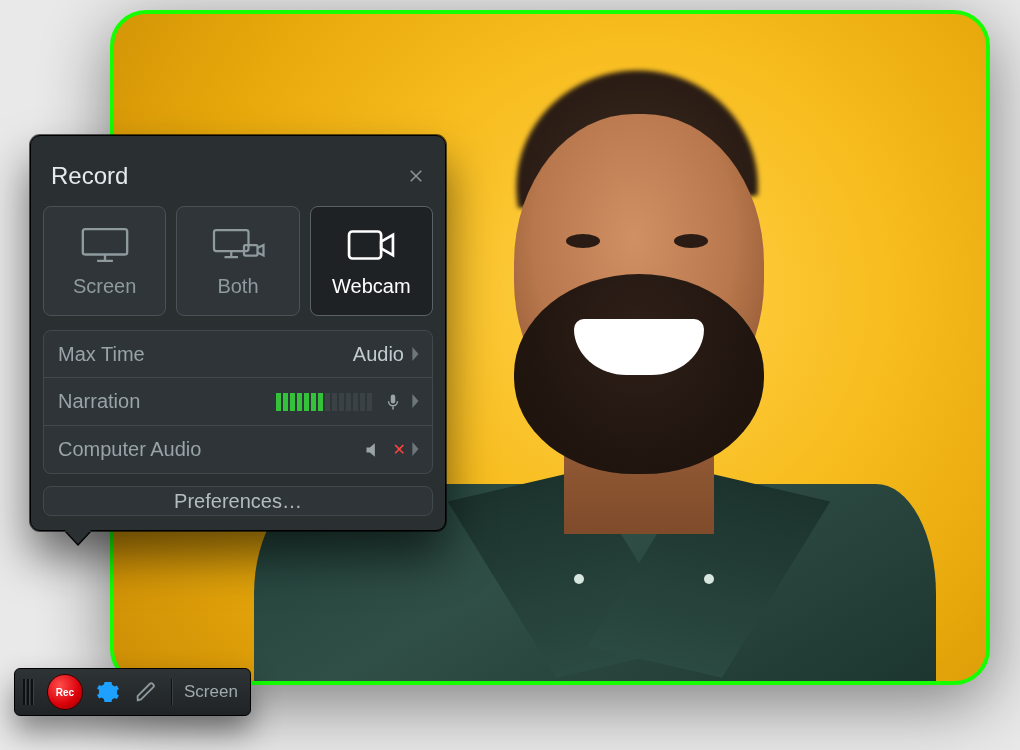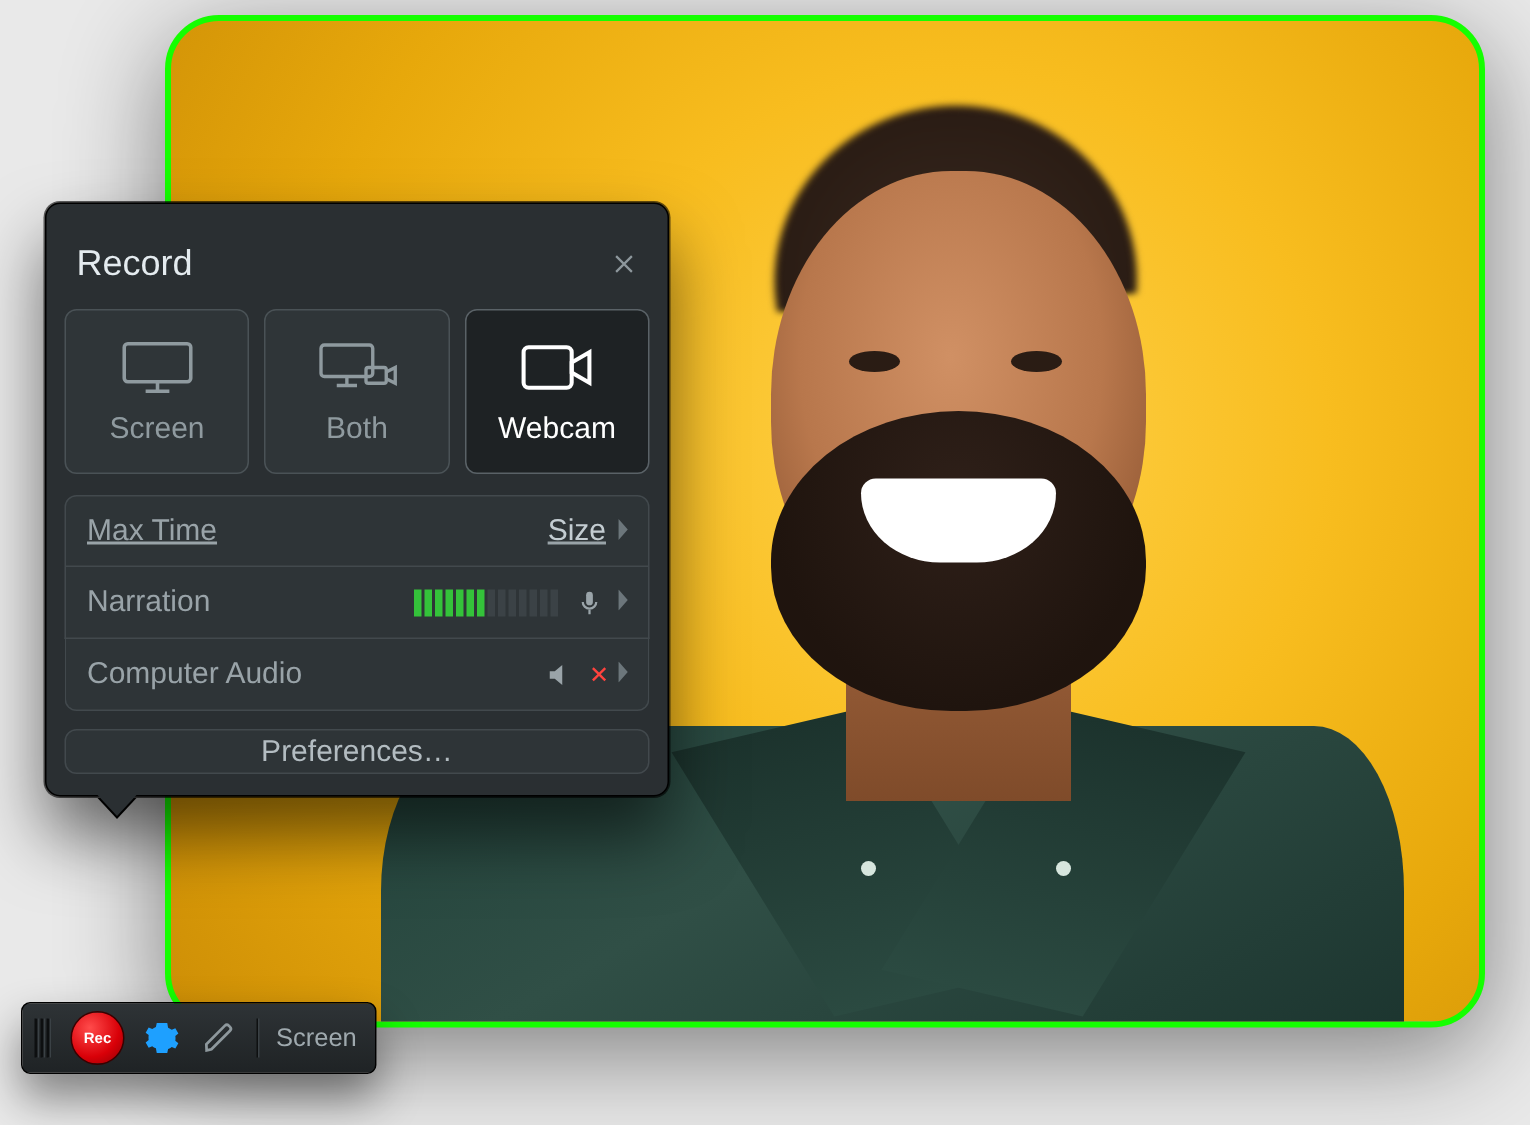--- a/index.html
+++ b/index.html
@@ -112,21 +112,21 @@
   .row {
     display:flex; align-items:center;
     height:48px;
     border:1px solid #42494d;
     background:#2e3437;
     padding:0 10px 0 14px;
     font-size:20px;
     color:#99a3a8;
   }
   .row + .row { border-top:none; }
-  .row:first-child { border-radius:8px 8px 0 0;text-decoration:underline; }
+  .row:first-child { border-radius:8px 8px 0 0; }
   .row:last-child  { border-radius:0 0 8px 8px; }
   .row .label { flex:1; }
   .row .val { color:#c3ccd1; margin-right:6px; }
   .chev { width:12px; color:#6c767b; }
   .chev svg{ width:10px; height:14px; }
 
   
   .meter { display:flex; gap:2px; margin-right:10px; }
   .meter i { width:5px; height:18px; background:#3b4246; display:block; }
   .meter i.on { background:#34c23a; }
@@ -234,21 +234,21 @@
           <path d="M44 20 L58 12 V36 L44 28 Z"></path>
         </svg>
       </span>
       <span>Webcam</span>
     </div>
   </div>
 
   <div class="rows">
     <div class="row">
       <span class="label">Max Time</span>
-      <span class="val">Size</span>
+      <span class="val">Audio</span>
       <span class="chev">
         <svg viewBox="0 0 10 16" fill="currentColor">
             <path d="M2 0 L9 8 L2 16 Z"></path>
           </svg>
       </span>
     </div>
     <div class="row">
       <span class="label">Narration</span>
       <span class="meter" id="narration-meter">
           <i class="on"></i>

